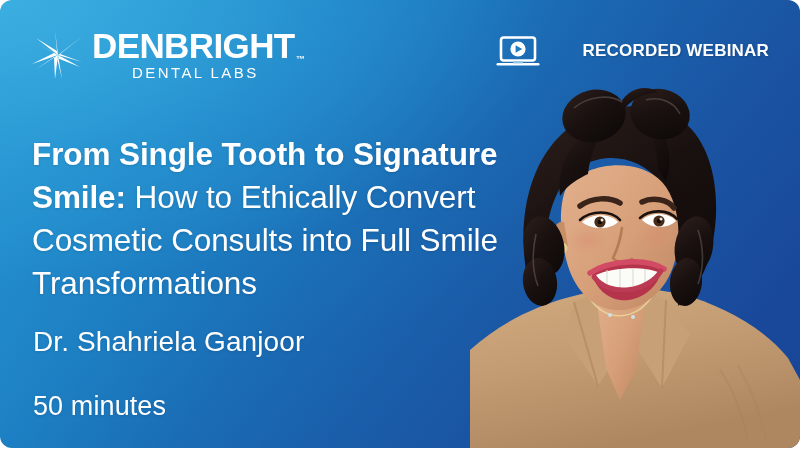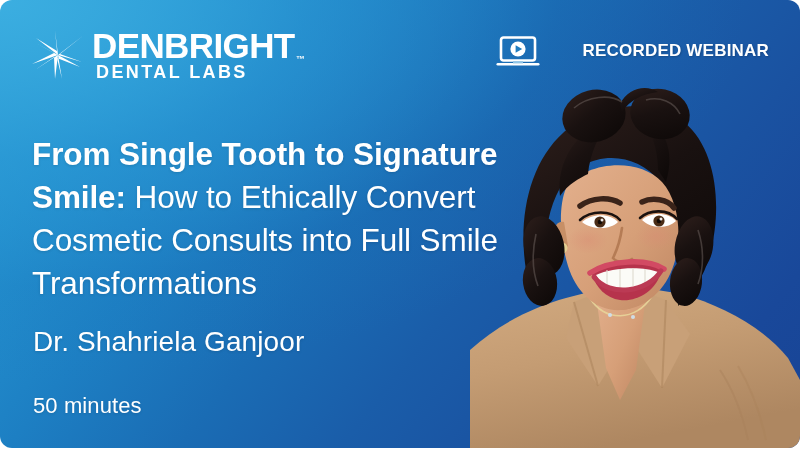--- a/index.html
+++ b/index.html
@@ -60,24 +60,24 @@
     position: absolute;
     right: -10px;
     bottom: 17px;
     font-size: 9px;
     font-weight: bold;
     color: #ffffff;
     line-height: 1;
   }
   .logo-sub {
     display: block;
-    text-align: left;
-    font-size: 18px;
+    text-align: center;
+    font-size: 15px;
     line-height: 17px;
-    font-weight: bold;
+    font-weight: normal;
     color: #ffffff;
     letter-spacing: 2.4px;
     padding-left: 4px;
     white-space: nowrap;
   }
 
   
   .badge {
     position: absolute;
     right: 31px;
@@ -130,21 +130,21 @@
     color: #ffffff;
     font-weight: normal;
     letter-spacing: 0.1px;
     text-shadow: 0 1px 3px rgba(0,0,0,0.13);
   }
 
   .duration {
     position: absolute;
     left: 33px;
     top: 392px;
-    font-size: 22px;
+    font-size: 27px;
     line-height: 28px;
     color: #ffffff;
     font-weight: normal;
     letter-spacing: 0.1px;
     text-shadow: 0 1px 3px rgba(0,0,0,0.13);
   }
 
   
   .portrait {
     position: absolute;

